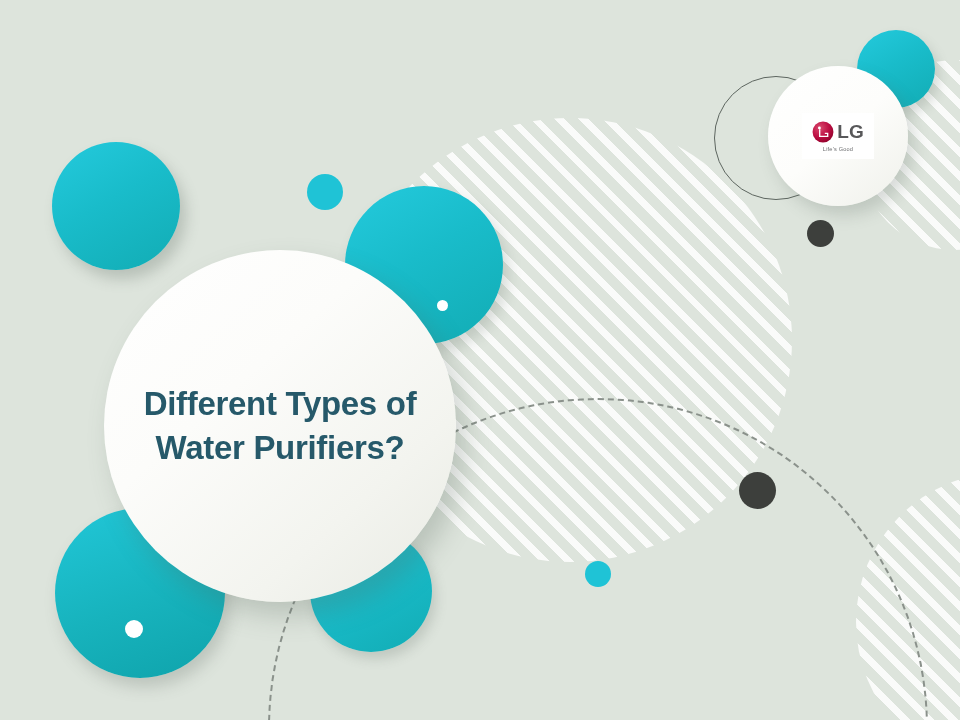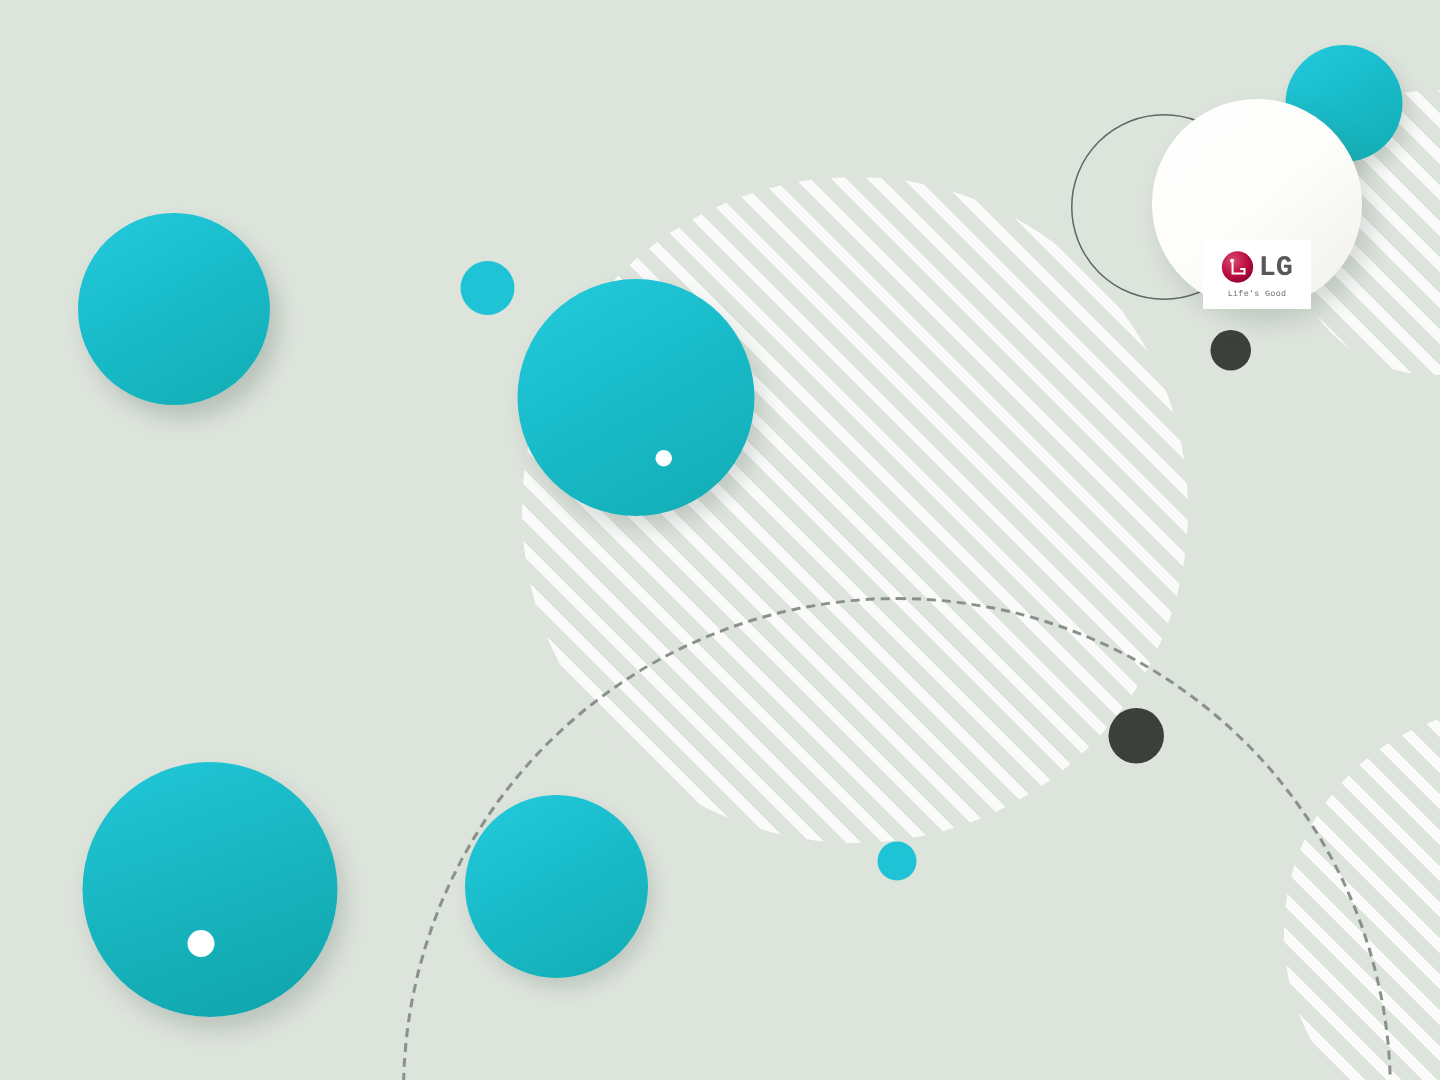--- a/index.html
+++ b/index.html
@@ -152,23 +152,22 @@
 
   
   #logo-circle {
     position: absolute;
     left: 768px; top: 66px;
     width: 140px; height: 140px;
     border-radius: 50%;
     background: linear-gradient(140deg, #ffffff 0%, #fdfdfb 50%, #eff0ea 100%);
     box-shadow: 6px 9px 16px rgba(85,100,90,0.22);
     display: flex;
-    align-items: flex-end;
+    align-items: center;
     justify-content: center;
-    font-family: Liberation Mono, monospace;
   }
   #logo-plate {
     width: 72px; height: 46px;
     background: #ffffff;
     display: flex;
     flex-direction: column;
     align-items: center;
     justify-content: center;
   }
   #logo-row {
@@ -208,20 +207,24 @@
   <div class="teal-circle teal-grad-b" id="teal-bottomleft"></div>
   <div class="teal-circle teal-grad-a" id="teal-bottomcenter"></div>
   <div class="teal-circle teal-grad-a" id="teal-topright"></div>
 
   <div class="dark-circle" id="dot-dark-upper"></div>
   <div class="dark-circle" id="dot-dark-lower"></div>
 
   <div class="teal-circle teal-flat" id="dot-teal-small"></div>
   <div class="teal-circle teal-flat" id="dot-teal-dashed"></div>
 
+  <div id="title-circle">
+    <div id="title-text">Different Types of
+Water Purifiers?</div>
+  </div>
 
   <div class="white-dot" id="white-dot-center"></div>
   <div class="white-dot" id="white-dot-bottomleft"></div>
 
   <div id="logo-circle">
     <div id="logo-plate">
       <div id="logo-row">
         <svg id="logo-mark" width="22" height="22" viewBox="0 0 40 40">
           <defs>
             <radialGradient id="lgred" cx="35%" cy="30%" r="80%">

